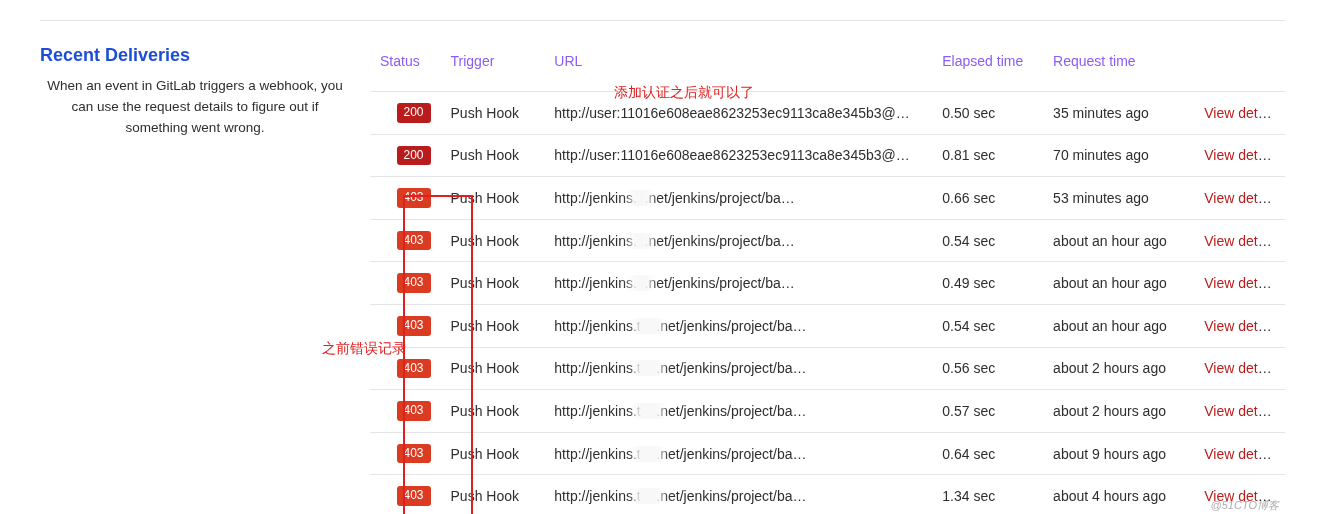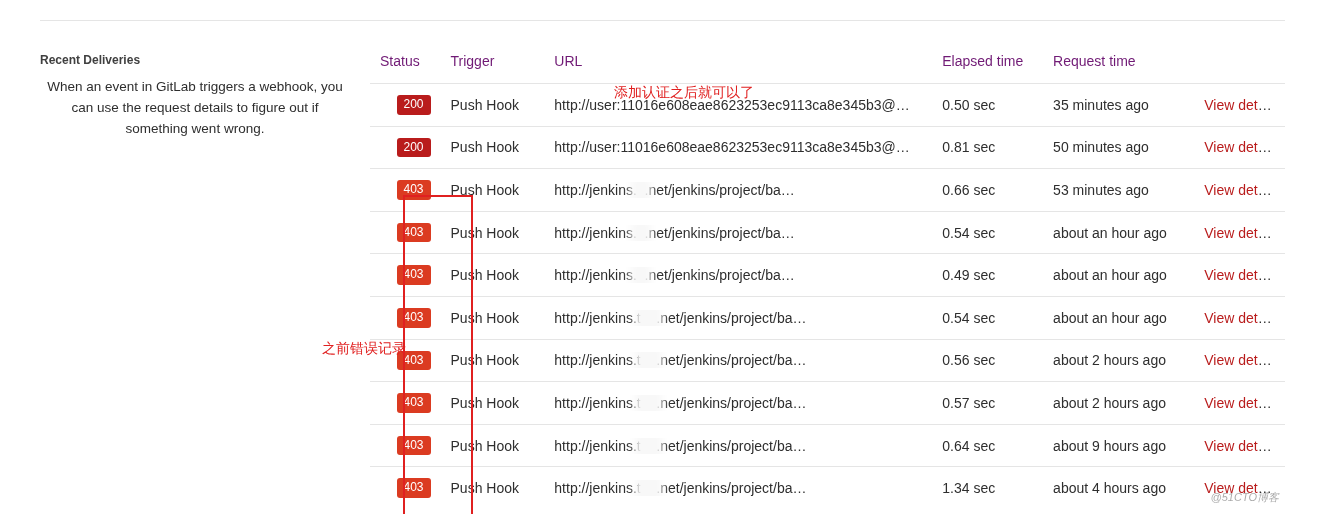--- a/index.html
+++ b/index.html
@@ -13,39 +13,38 @@
     }
     hr.top-divider {
       border: none;
       border-top: 1px solid #e5e5e5;
       margin-bottom: 24px;
     }
     .main-row { display: flex; align-items: flex-start; }
     .left-col { width: 330px; padding-right: 20px; position: relative; }
     .right-col { flex: 1; }
     h4.section-title {
-      font-size: 12px;
+      font-size: 18px;
       font-weight: 600;
       margin-bottom: 10px;
-      color: #404040;
-      margin-top: 8px;
+      color: #1d4ed8;
     }
     .section-desc {
       font-size: 13.5px;
       line-height: 1.55;
       color: #2e2e2e;
       text-align: center;
     }
     table.deliveries { width: 100%; border-collapse: collapse; table-layout: fixed; }
     table.deliveries th {
       text-align: left;
       font-weight: 400;
       font-size: 14px;
-      color: #701a75;
-      padding: 8px 10px 14px 10px;
+      color: #8b5cf6;
+      padding: 8px 10px 22px 10px;
     }
     table.deliveries td {
       padding: 11px 10px;
       border-top: 1px solid #e5e5e5;
       font-size: 14px;
       color: #2e2e2e;
       vertical-align: middle;
       white-space: nowrap;
       overflow: hidden;
       text-overflow: ellipsis;
@@ -162,21 +161,21 @@
               <td>35 minutes ago</td>
               <td><a class="details-link" href="#">View details</a></td>
             </tr>
             <tr>
               <td class="col-status"><span class="badge badge-success">200</span></td>
               <td class="trigger-text">Push Hook</td>
               <td class="url-cell">
                 <span class="url-text">http://user:11016e608eae8623253ec9113ca8e345b3@…</span>
               </td>
               <td>0.81 sec</td>
-              <td>50 minutes ago</td>
+              <td>70 minutes ago</td>
               <td><a class="details-link" href="#">View details</a></td>
             </tr>
             <tr>
               <td class="col-status"><span class="badge badge-danger">403</span></td>
               <td class="trigger-text">Push Hook</td>
               <td class="url-cell">
                 <span class="url-text">http://jenkins.<span class="url-blur">   n</span>.net/jenkins/project/ba…</span>
               </td>
               <td>0.66 sec</td>
               <td>53 minutes ago</td>

